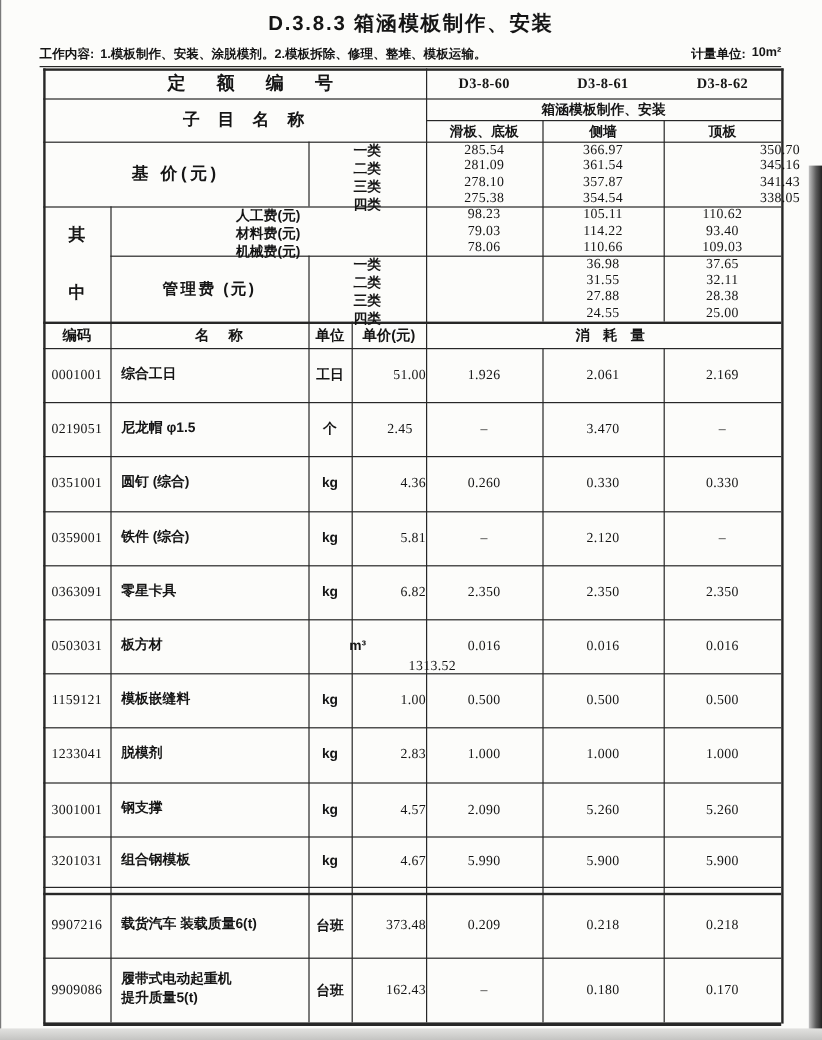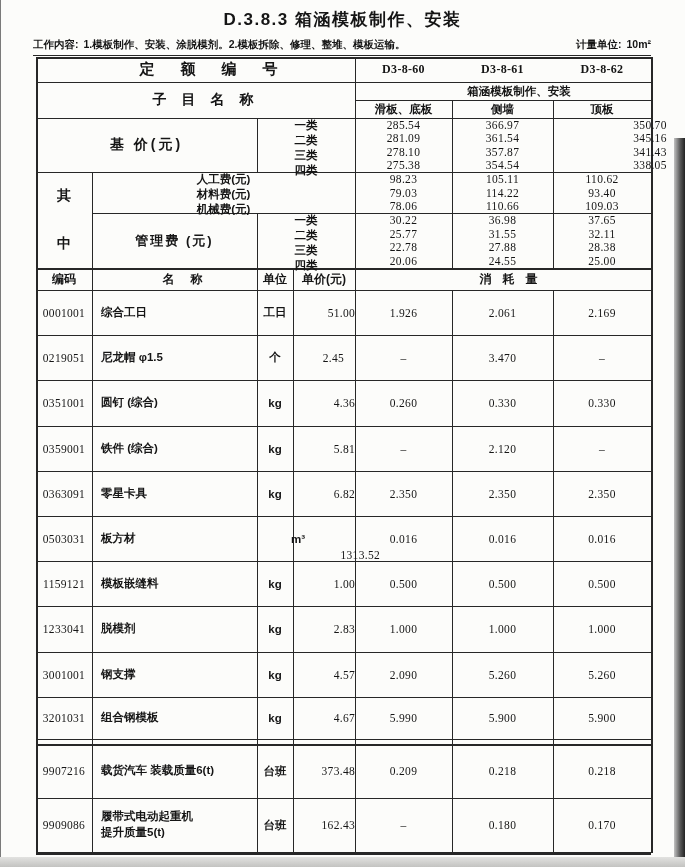--- a/index.html
+++ b/index.html
@@ -83,21 +83,21 @@
   <div class="vl" style="left:452px;top:290px;height:562px;"></div>
   <div class="vl" style="left:553px;top:100px;height:168px;"></div>
   <div class="vl" style="left:553px;top:290px;height:562px;"></div>
 
   <div class="cell hd" style="left:36px;top:57px;width:319px;height:25px;font-size:15px;letter-spacing:26px;padding-left:26px;">定额编号</div>
   <div class="cell num hd" style="left:355px;top:57px;width:97px;height:25px;font-size:12px;">D3-8-60</div>
   <div class="cell num hd" style="left:452px;top:57px;width:101px;height:25px;font-size:12px;">D3-8-61</div>
   <div class="cell num hd" style="left:553px;top:57px;width:98px;height:25px;font-size:12px;">D3-8-62</div>
 
   <div class="cell hd" style="left:36px;top:82px;width:319px;height:36px;font-size:14px;letter-spacing:15px;padding-left:15px;">子目名称</div>
-  <div class="cell cjk" style="left:355px;top:82px;width:296px;height:18px;margin-left:16px;">箱涵模板制作、安装</div>
+  <div class="cell cjk" style="left:355px;top:82px;width:296px;height:18px;">箱涵模板制作、安装</div>
   <div class="cell cjk" style="left:355px;top:100px;width:97px;height:18px;">滑板、底板</div>
   <div class="cell cjk" style="left:452px;top:100px;width:101px;height:18px;">侧墙</div>
   <div class="cell cjk" style="left:553px;top:100px;width:98px;height:18px;">顶板</div>
 
   <div class="cell hd" style="left:36px;top:118px;width:221px;height:54px;font-size:14px;letter-spacing:3px;">基 价(元)</div>
   <div class="stack cjk" style="left:257px;top:118px;width:98px;height:54px;">
     <span>一类</span>
     <span>二类</span>
     <span>三类</span>
     <span>四类</span>
@@ -145,26 +145,20 @@
       <span>93.40</span>
       <span>109.03</span>
   </div>
 
   <div class="cell hd" style="left:92px;top:213px;width:165px;height:55px;font-size:13px;letter-spacing:2px;text-align:center;">管理费 (元)</div>
   <div class="stack cjk" style="left:257px;top:213px;width:98px;height:55px;">
     <span>一类</span>
     <span>二类</span>
     <span>三类</span>
     <span>四类</span>
-  </div>
-  <div class="stack num" style="left:355px;top:213px;width:97px;height:55px;">
-    <span>30.22</span>
-      <span>25.77</span>
-    <span>22.78</span>
-      <span>20.06</span>
   </div>
   <div class="stack num" style="left:452px;top:213px;width:101px;height:55px;">
     <span>36.98</span>
       <span>31.55</span>
     <span>27.88</span>
       <span>24.55</span>
   </div>
   <div class="stack num" style="left:553px;top:213px;width:98px;height:55px;">
     <span>37.65</span>
       <span>32.11</span>

